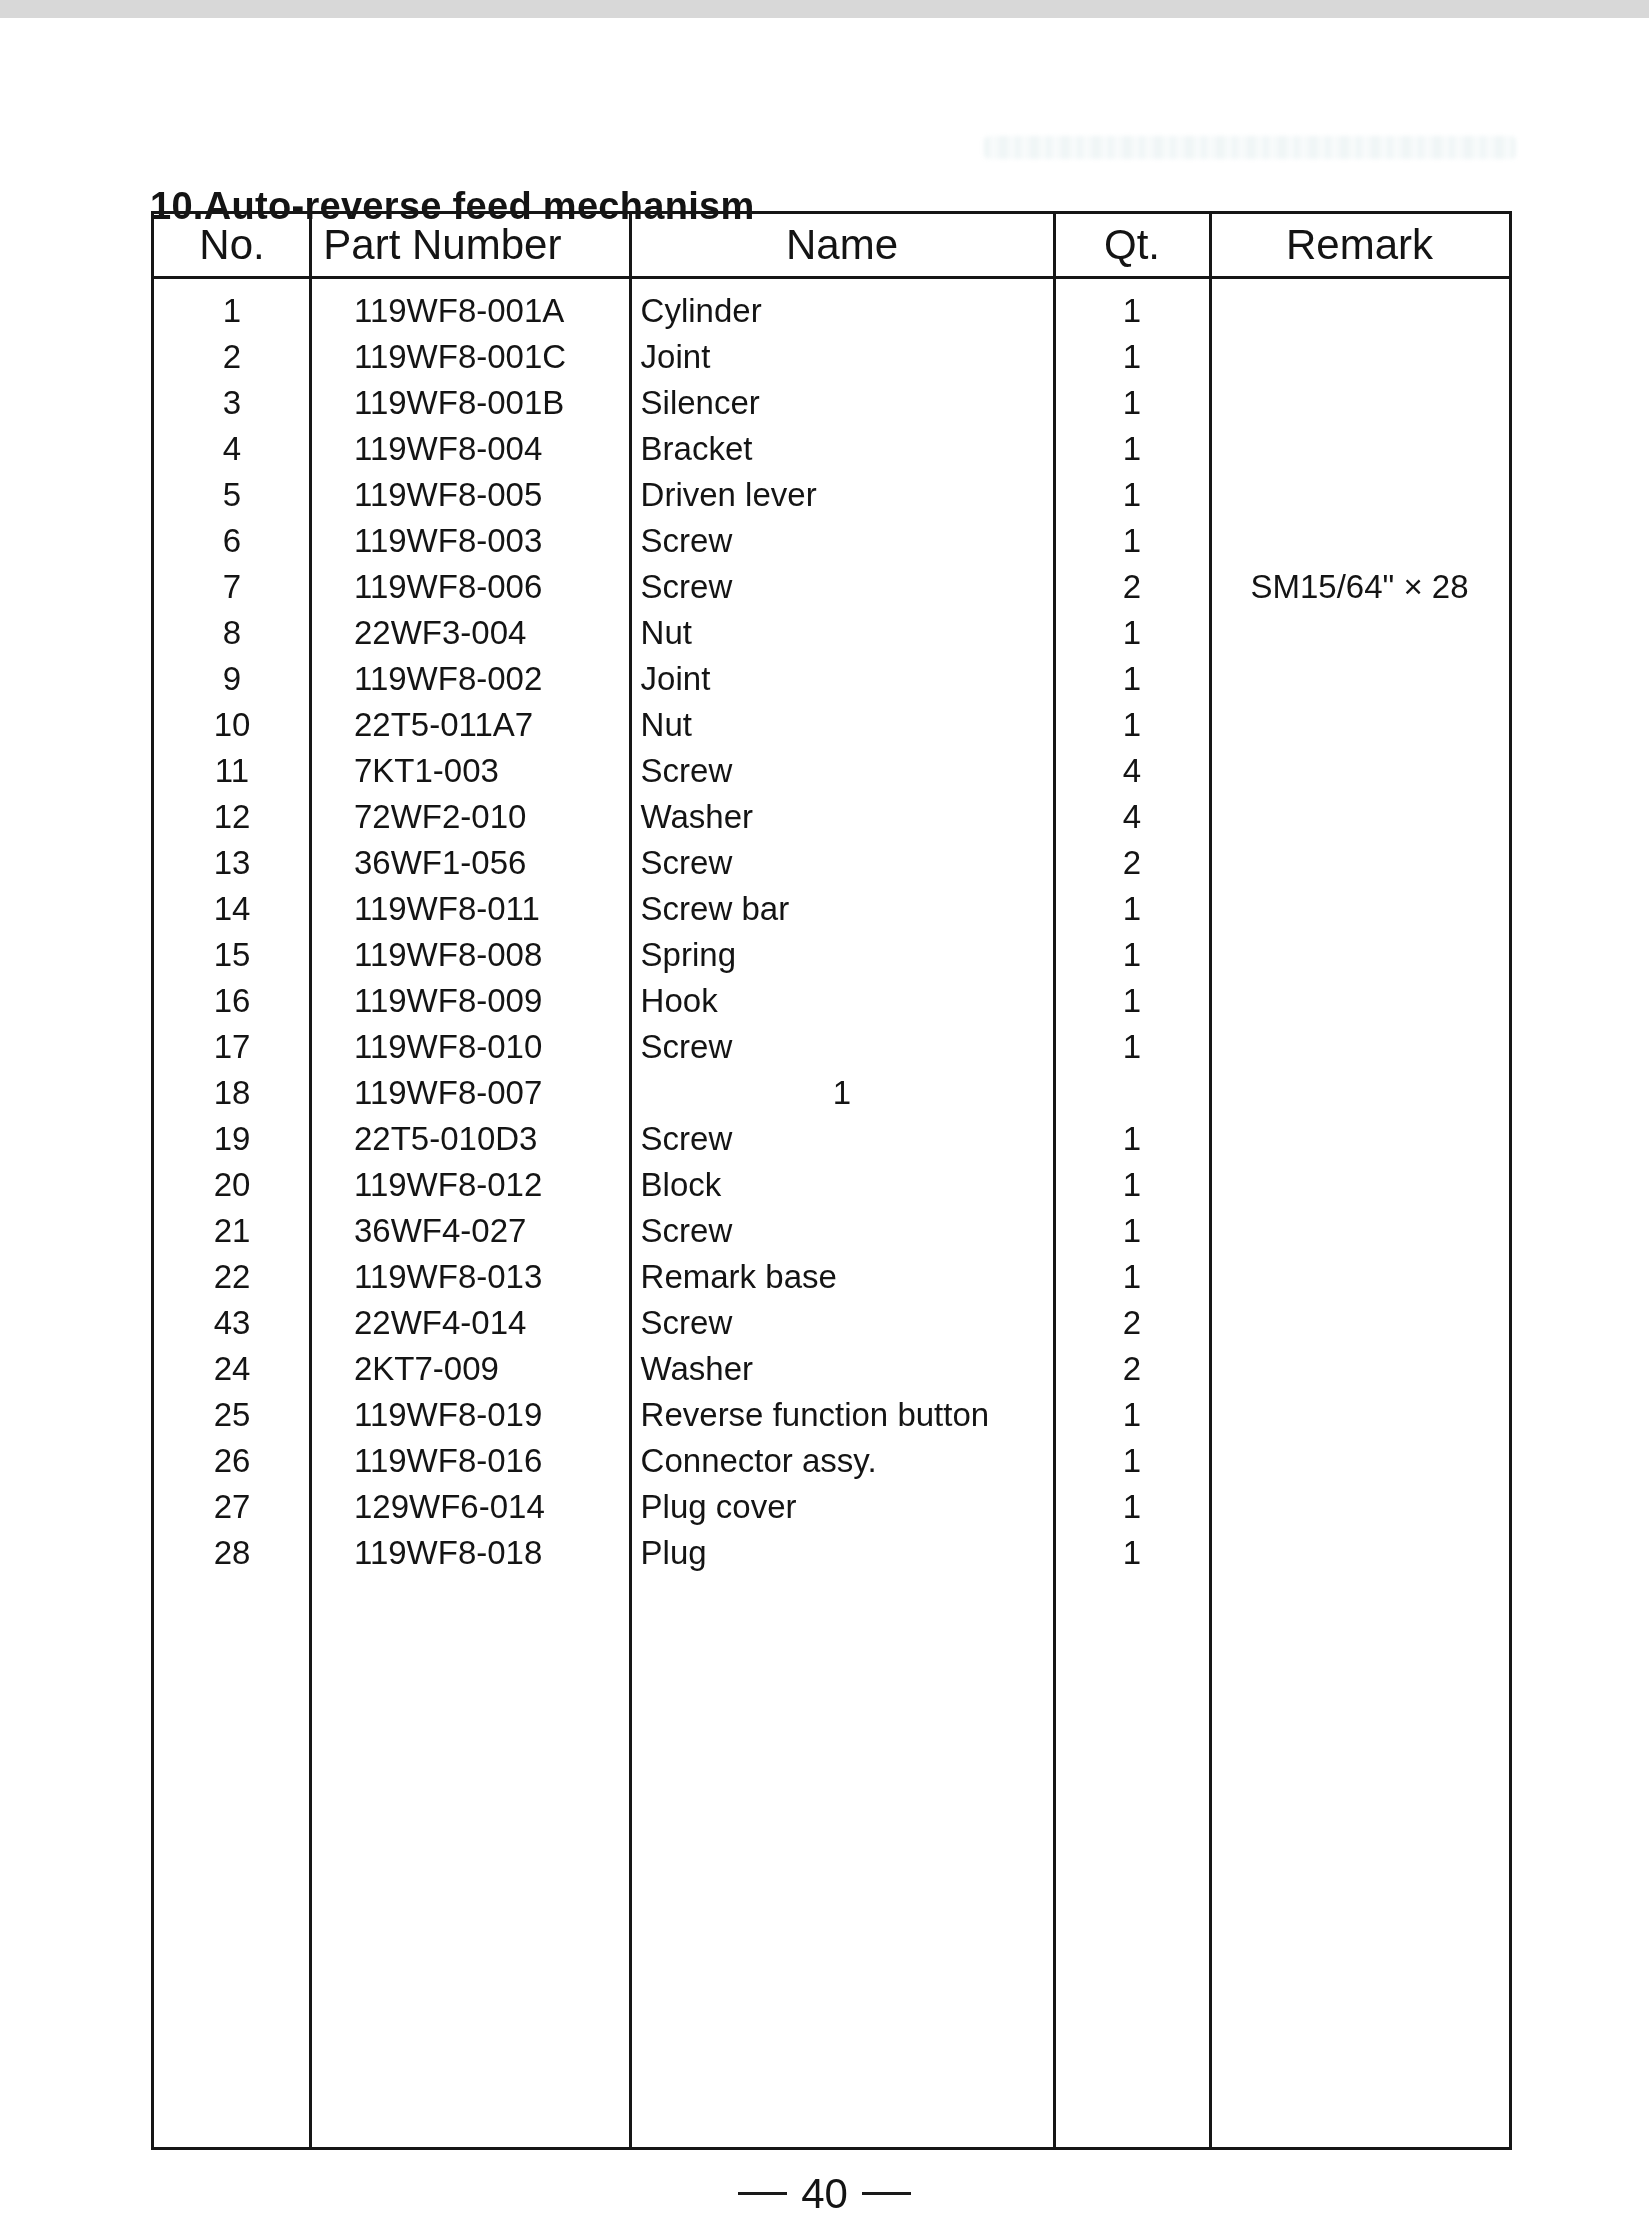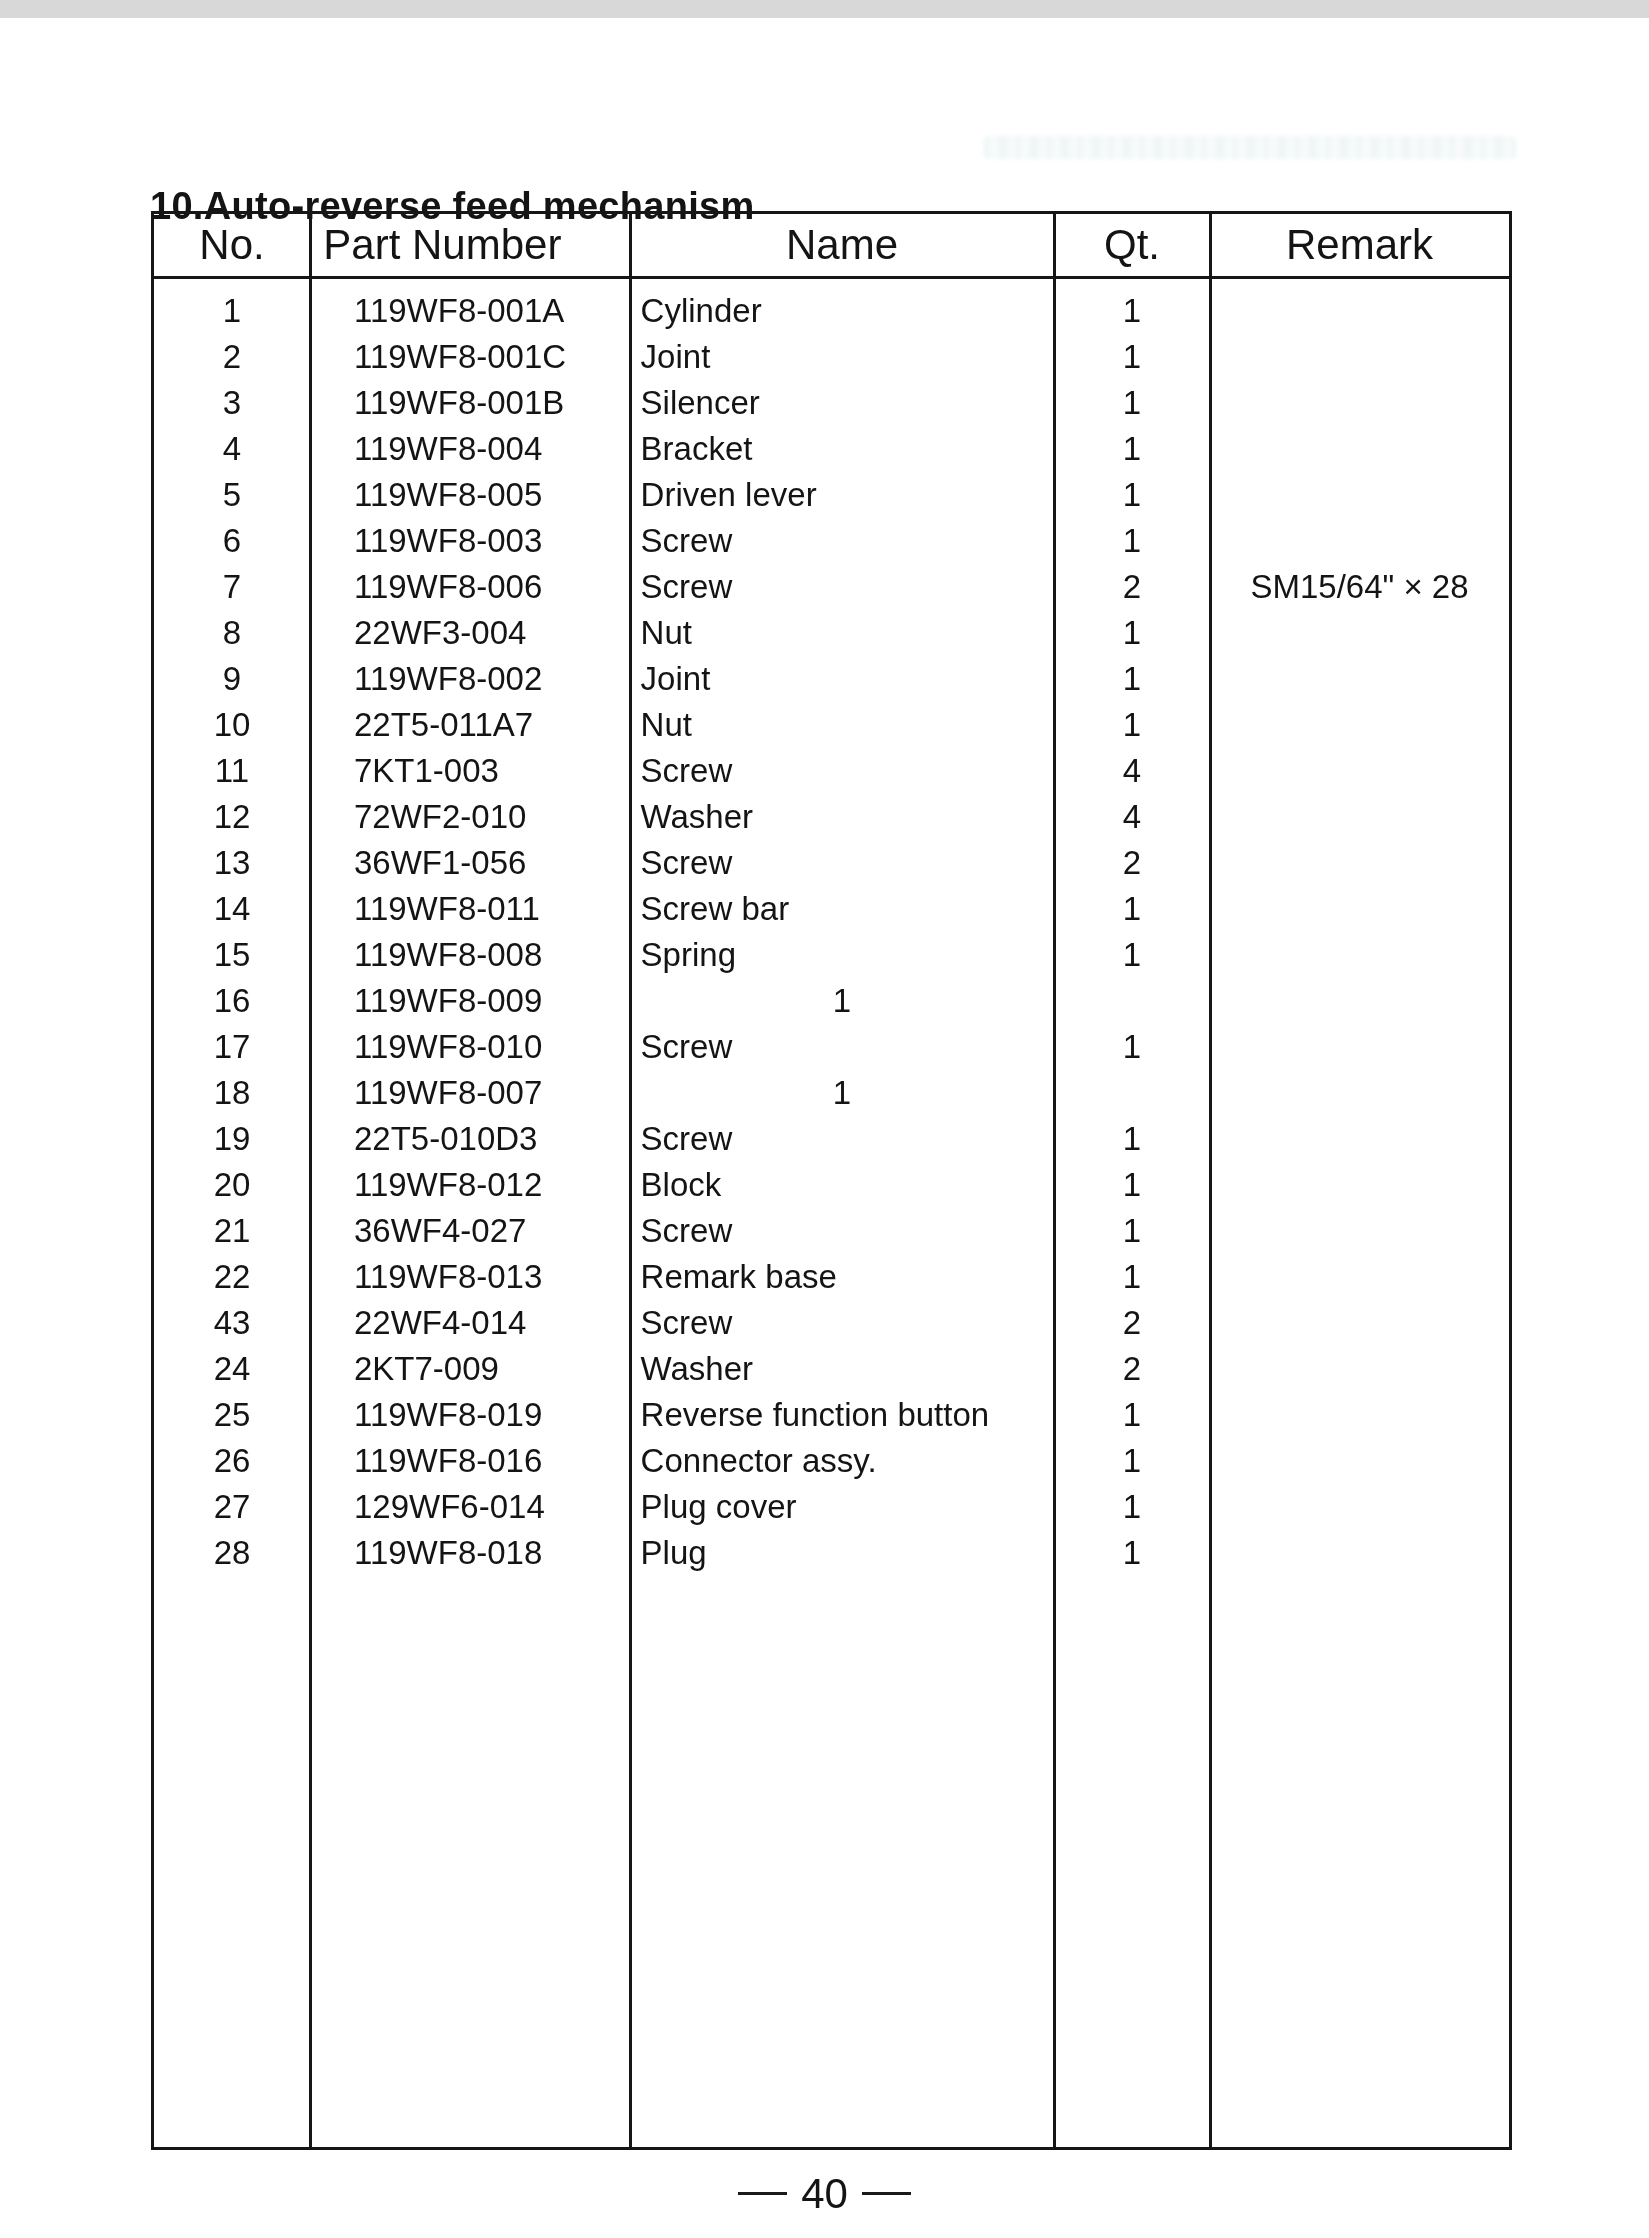--- a/index.html
+++ b/index.html
@@ -243,20 +243,21 @@
         <div class="row grid-cols">
     <div class="c-no">15</div>
     <div class="c-part">119WF8-008</div>
     <div class="c-name">Spring</div>
     <div class="c-qty">1</div>
     <div class="c-remark"></div>
   </div>
         <div class="row grid-cols">
     <div class="c-no">16</div>
     <div class="c-part">119WF8-009</div>
+    <div class="c-name">Hook</div>
     <div class="c-qty">1</div>
     <div class="c-remark"></div>
   </div>
         <div class="row grid-cols">
     <div class="c-no">17</div>
     <div class="c-part">119WF8-010</div>
     <div class="c-name">Screw</div>
     <div class="c-qty">1</div>
     <div class="c-remark"></div>
   </div>

